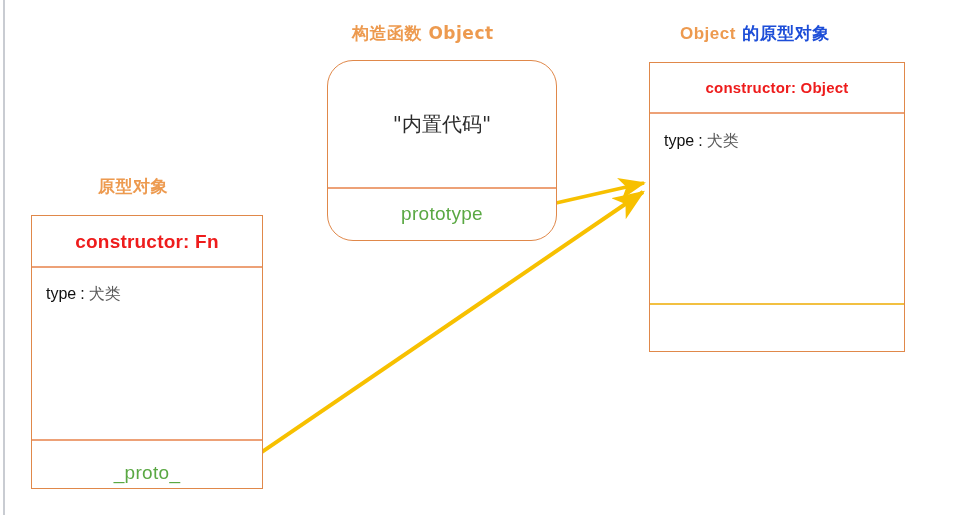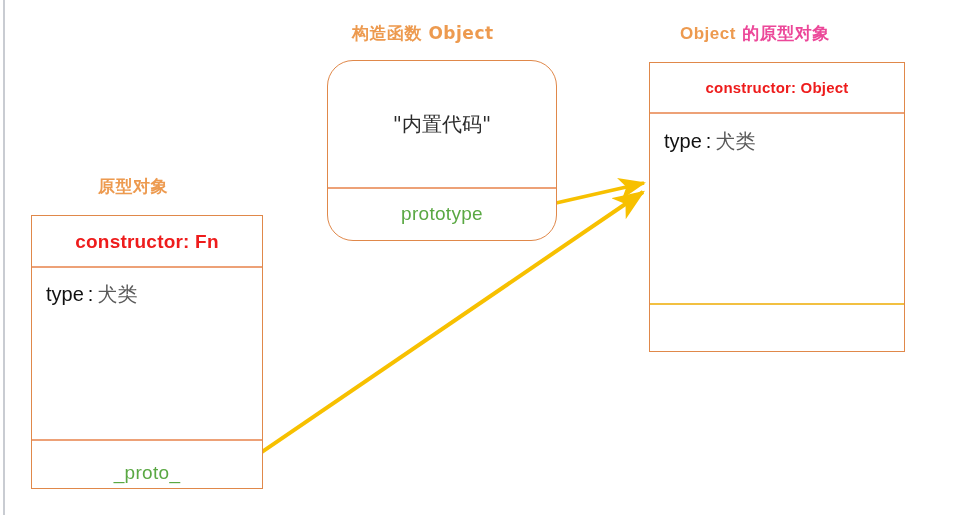--- a/index.html
+++ b/index.html
@@ -28,21 +28,21 @@
   
   .box-title {
     position: absolute;
     white-space: nowrap;
     font-size: 17px;
     font-weight: bold;
     color: #ed9a4f;
     letter-spacing: .5px;
   }
   .box-title .cjk { font-family: "DejaVu Sans", sans-serif; margin-top: 25px; }
-  .box-title .lite { color: #ec4899; }
+  .box-title .lite { color: #1d4ed8; }
 
   
   .obj-box {
     position: absolute;
     box-sizing: border-box;
     border: 1.5px solid #e0884a;
     background: #ffffff;
   }
   .obj-box.rounded { border-radius: 26px; }
 
@@ -81,21 +81,21 @@
     letter-spacing: .3px;
   }
 
   .code-text {
     font-family: "DejaVu Serif", serif;
     font-size: 20px;
     color: #2a2a2a;
   }
 
   .kv-text {
-    font-size: 20px;
+    font-size: 16px;
     color: #111111;
     white-space: nowrap;
   }
   .kv-text .val {
     font-family: "DejaVu Serif", serif;
     color: #5a5a5a;
   }
 
   svg.arrows {
     position: absolute;

